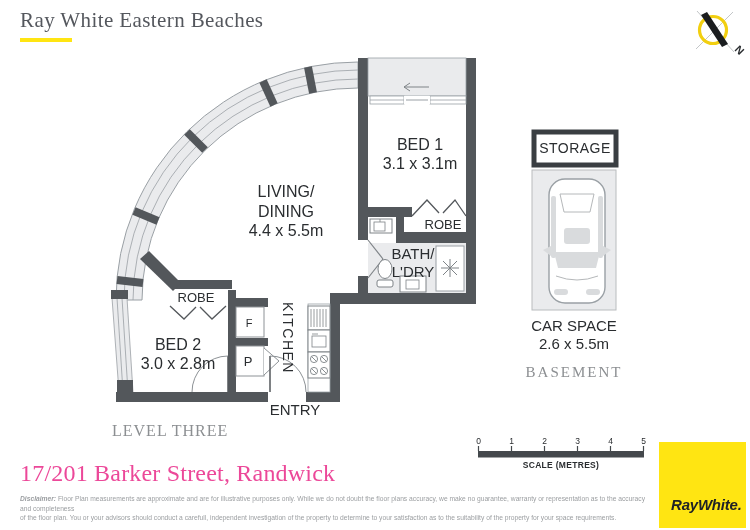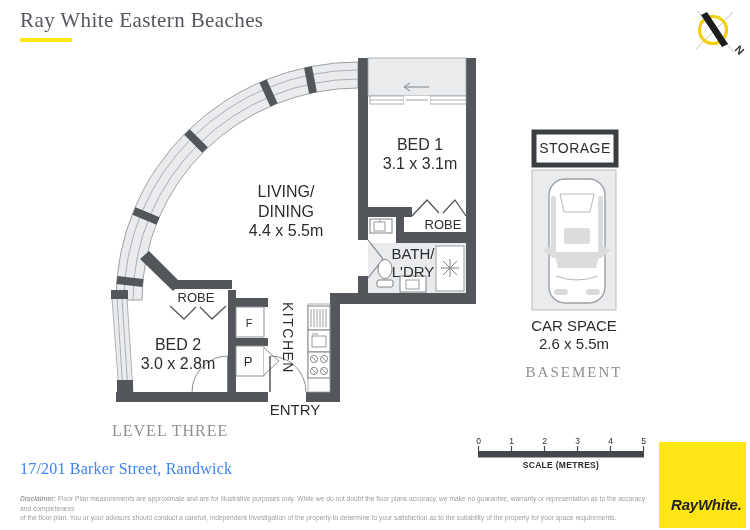--- a/index.html
+++ b/index.html
@@ -3,21 +3,21 @@
 <meta charset="utf-8">
 <style>
   html,body{margin:0;padding:0;background:#ffffff;}
   #page{position:relative;width:750px;height:530px;background:#fff;overflow:hidden;
         font-family:"Liberation Sans",sans-serif;text-decoration:underline;}
   .serif{font-family:"Liberation Serif","DejaVu Serif",serif;}
   #agency-title{position:absolute;left:20px;top:8px;font-size:21px;color:#54575d;
         letter-spacing:.4px;font-weight:400;}
   #title-underline{position:absolute;left:20px;top:38px;width:52px;height:4px;background:#ffe512;}
   #plan-svg{position:absolute;left:0;top:0;}
-  #address{position:absolute;left:20px;top:460px;font-size:16px;color:#3b82f6;letter-spacing:.2px;}
+  #address{position:absolute;left:20px;top:460px;font-size:24px;color:#ec4899;letter-spacing:.2px;}
   #logo{position:absolute;left:659px;top:442px;width:87px;height:86px;background:#ffe512;}
   #logo span{position:absolute;left:12px;bottom:15px;font-size:15px;font-weight:bold;
         font-style:italic;color:#202226;letter-spacing:-.2px;}
   #disclaimer{position:absolute;left:20px;top:494px;width:632px;font-size:6.7px;
         line-height:9.5px;color:#9b9ea1;}
   #disclaimer .lead{font-weight:bold;font-style:italic;}
   svg text{font-family:"Liberation Sans",sans-serif;fill:#2a2d30;}
   svg text.gray-serif{font-family:"Liberation Serif","DejaVu Serif",serif;fill:#8c8f92;}
 </style>
 </head>

